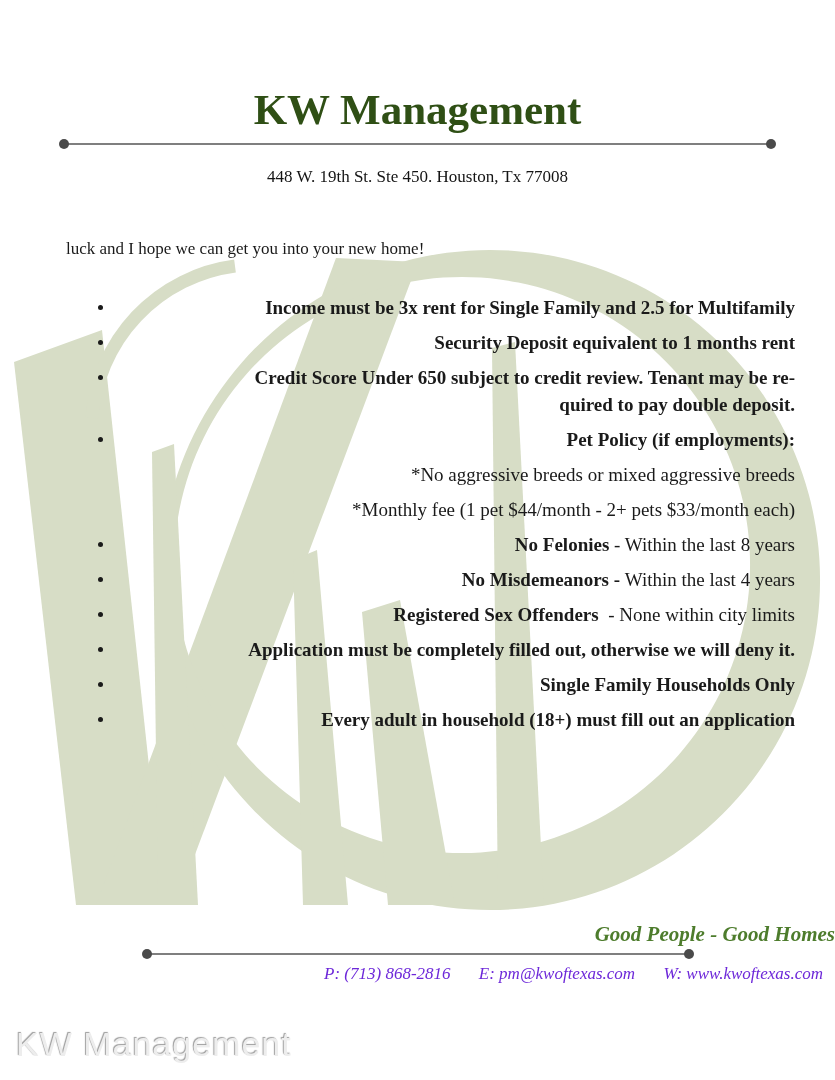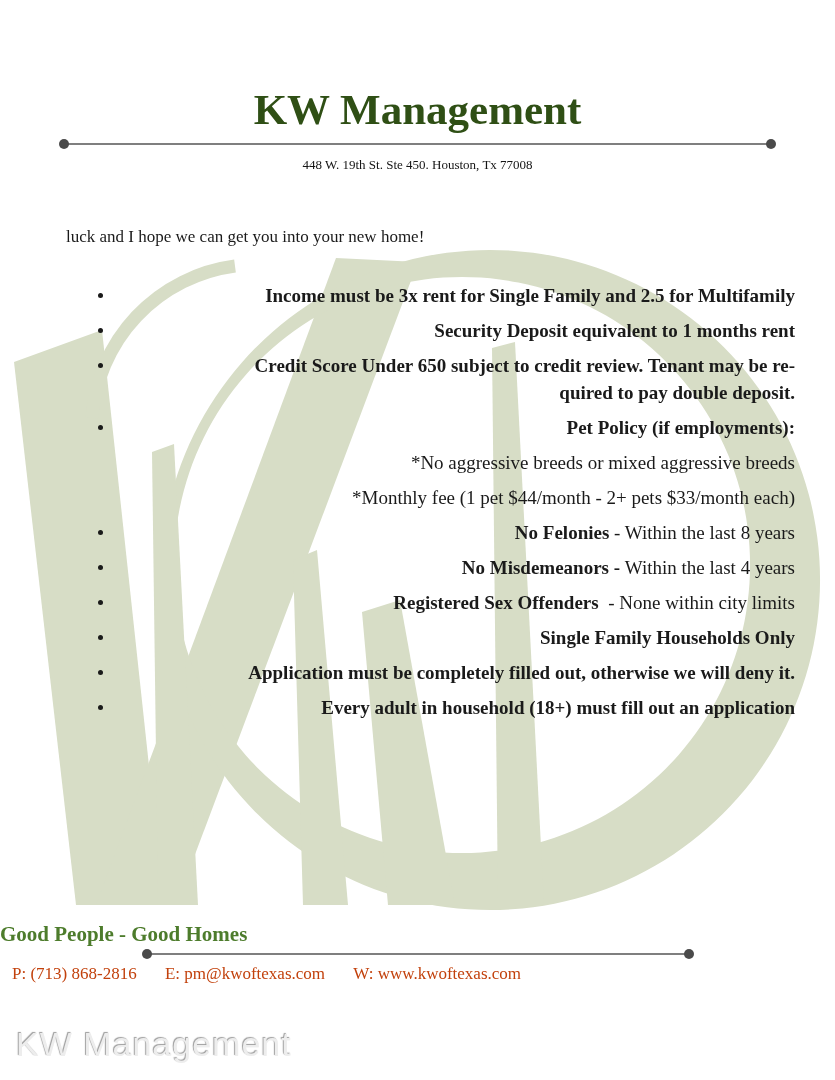--- a/index.html
+++ b/index.html
@@ -22,21 +22,21 @@
   }
   .rule{
     position:relative;height:2px;background:#7f7f7f;
   }
   .rule::before,.rule::after{
     content:"";position:absolute;top:-4px;width:10px;height:10px;border-radius:50%;background:#4a4a4a;
   }
   .rule::before{left:-5px;}
   .rule::after{right:-5px;}
   .header-rule{margin:9px 0 0 64px;width:707px;}
-  .doc-address{margin-top:9px;font-size:13px;line-height:22px;color:#141414;}
+  .doc-address{margin-top:21px;font-size:17px;line-height:22px;color:#141414;}
 
   .welcome{
     margin:22px 0 0 66px;
     font-size:17px;line-height:26px;
     white-space:pre;
   }
 
   .req-list{
     list-style:none;
     margin:32px 40px 0 96px;padding:0;
@@ -45,24 +45,24 @@
   .req-list li{white-space:pre;margin:0 0 8px 0;}
   .req-list li.bullet{position:relative;padding-left:24px;}
   .req-list li.bullet::before{
     content:"";position:absolute;left:2px;top:11px;
     width:5px;height:5px;border-radius:50%;background:#1a1a1a;
   }
   .req-list li.sub{padding-left:48px;margin-top:8px;}
   .req-list .b{font-weight:bold;}
   .req-list .u{text-decoration:underline;}
 
-  .doc-footer{position:absolute;left:0;top:921px;width:835px;text-align:left;}
+  .doc-footer{position:absolute;left:0;top:921px;width:835px;text-align:right;font-style:italic;}
   .tagline{font-size:21px;line-height:26px;font-weight:bold;color:#4d7c2c;}
   .footer-rule{margin:6px auto 0 auto;width:542px;}
-  .contact-line{margin-top:8px;font-size:17px;line-height:22px;color:#c2410c;}
+  .contact-line{margin-top:8px;font-size:17px;line-height:22px;color:#6d28d9;}
   .contact-line span{display:inline-block;margin:0 12px;white-space:pre;}
 
   .brand-bottom{
     position:absolute;left:16px;top:1024px;
     font-family:"Liberation Sans", sans-serif;
     font-size:34px;line-height:40px;letter-spacing:1px;
     color:#ededed;
     text-shadow:-1px -1px 1px #9e9e9e, 1px 1px 1px #ffffff;
   }
 </style>
@@ -96,22 +96,22 @@
     <ul class="req-list">
         <li class="bullet"><span class="b">Income must be 3x rent for Single Family and 2.5 for Multifamily</span></li>
         <li class="bullet"><span class="b">Security Deposit equivalent to 1 months rent</span></li>
         <li class="bullet"><span class="b">Credit Score Under 650 subject to credit review. Tenant may be re-</span><br><span class="b">quired to pay double deposit.</span></li>
         <li class="bullet"><span class="b">Pet Policy (if employments):</span></li>
         <li class="sub"><span>*No aggressive breeds or mixed aggressive breeds</span></li>
         <li class="sub"><span>*Monthly fee (1 pet $44/month - 2+ pets $33/month each)</span></li>
         <li class="bullet"><span class="b">No Felonies</span><span> - Within the last 8 years</span></li>
         <li class="bullet"><span class="b">No Misdemeanors - </span><span>Within the last 4 years</span></li>
         <li class="bullet"><span class="b">Registered Sex Offenders</span><span>  - None within city limits</span></li>
+        <li class="bullet"><span class="b">Application must be completely filled out, otherwise we will deny it.</span></li>
         <li class="bullet"><span class="b">Single Family Households Only</span></li>
-        <li class="bullet"><span class="b">Application must be completely filled out, otherwise we will deny it.</span></li>
         <li class="bullet"><span class="b">Every adult in household (18+) must fill out an application</span></li>
       </ul>
 
     <footer class="doc-footer">
       <div class="tagline">Good People - Good Homes</div>
       <div class="rule footer-rule"></div>
       <div class="contact-line">
         <span>P: (713) 868-2816</span>
         <span>E: pm@kwoftexas.com</span>
         <span>W: www.kwoftexas.com</span>

